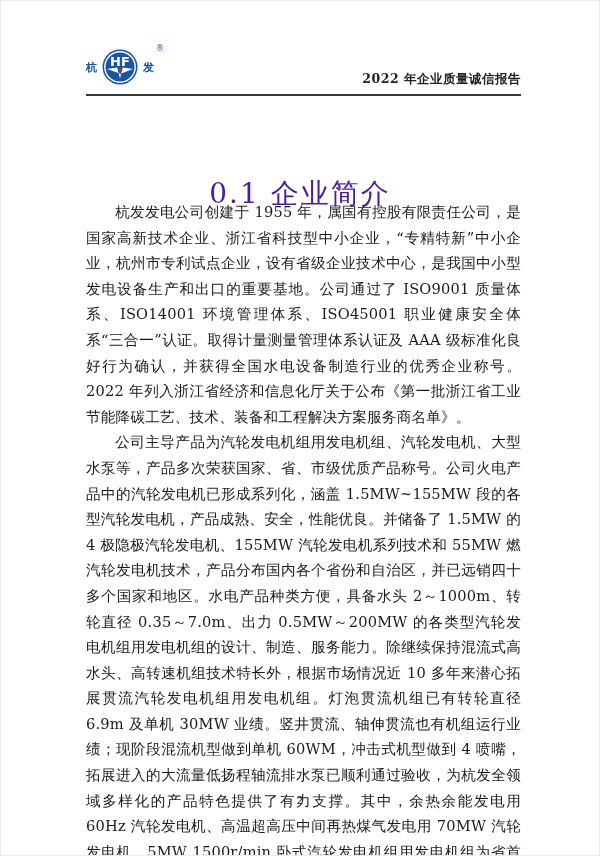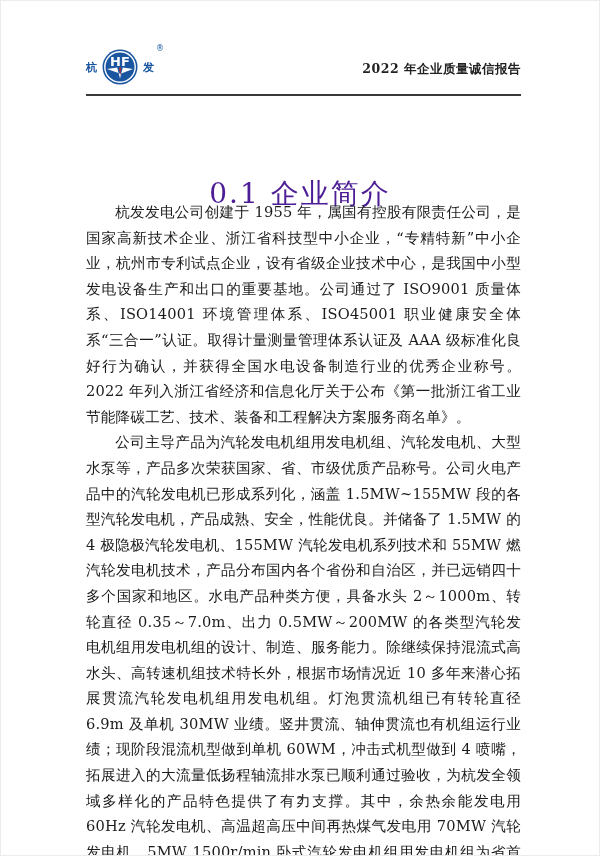--- a/index.html
+++ b/index.html
@@ -50,21 +50,21 @@
     top: -4px;
     right: -10px;
     font-size: 8px;
     color: #1a56a0;
     font-family: "DejaVu Sans", "Liberation Sans", sans-serif;
   }
   .report-title {
     font-size: 12.5px;
     font-weight: bold;
     color: #222222;
-    padding-bottom: 16px;
+    padding-bottom: 6px;
     letter-spacing: 0.5px;
   }
   
   .doc-title {
     margin-top: 46px;
     text-align: center;
     font-size: 28px;
     font-weight: 500;
     color: #4c1d95;
     letter-spacing: 2px;

